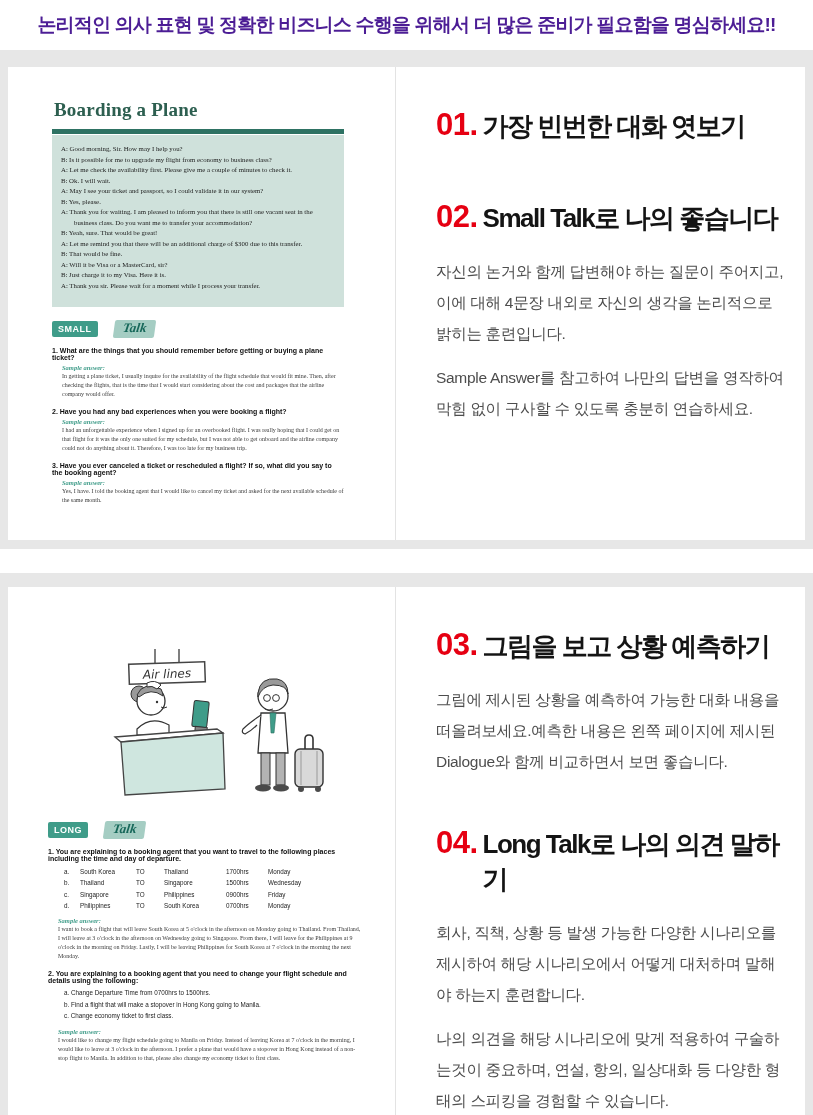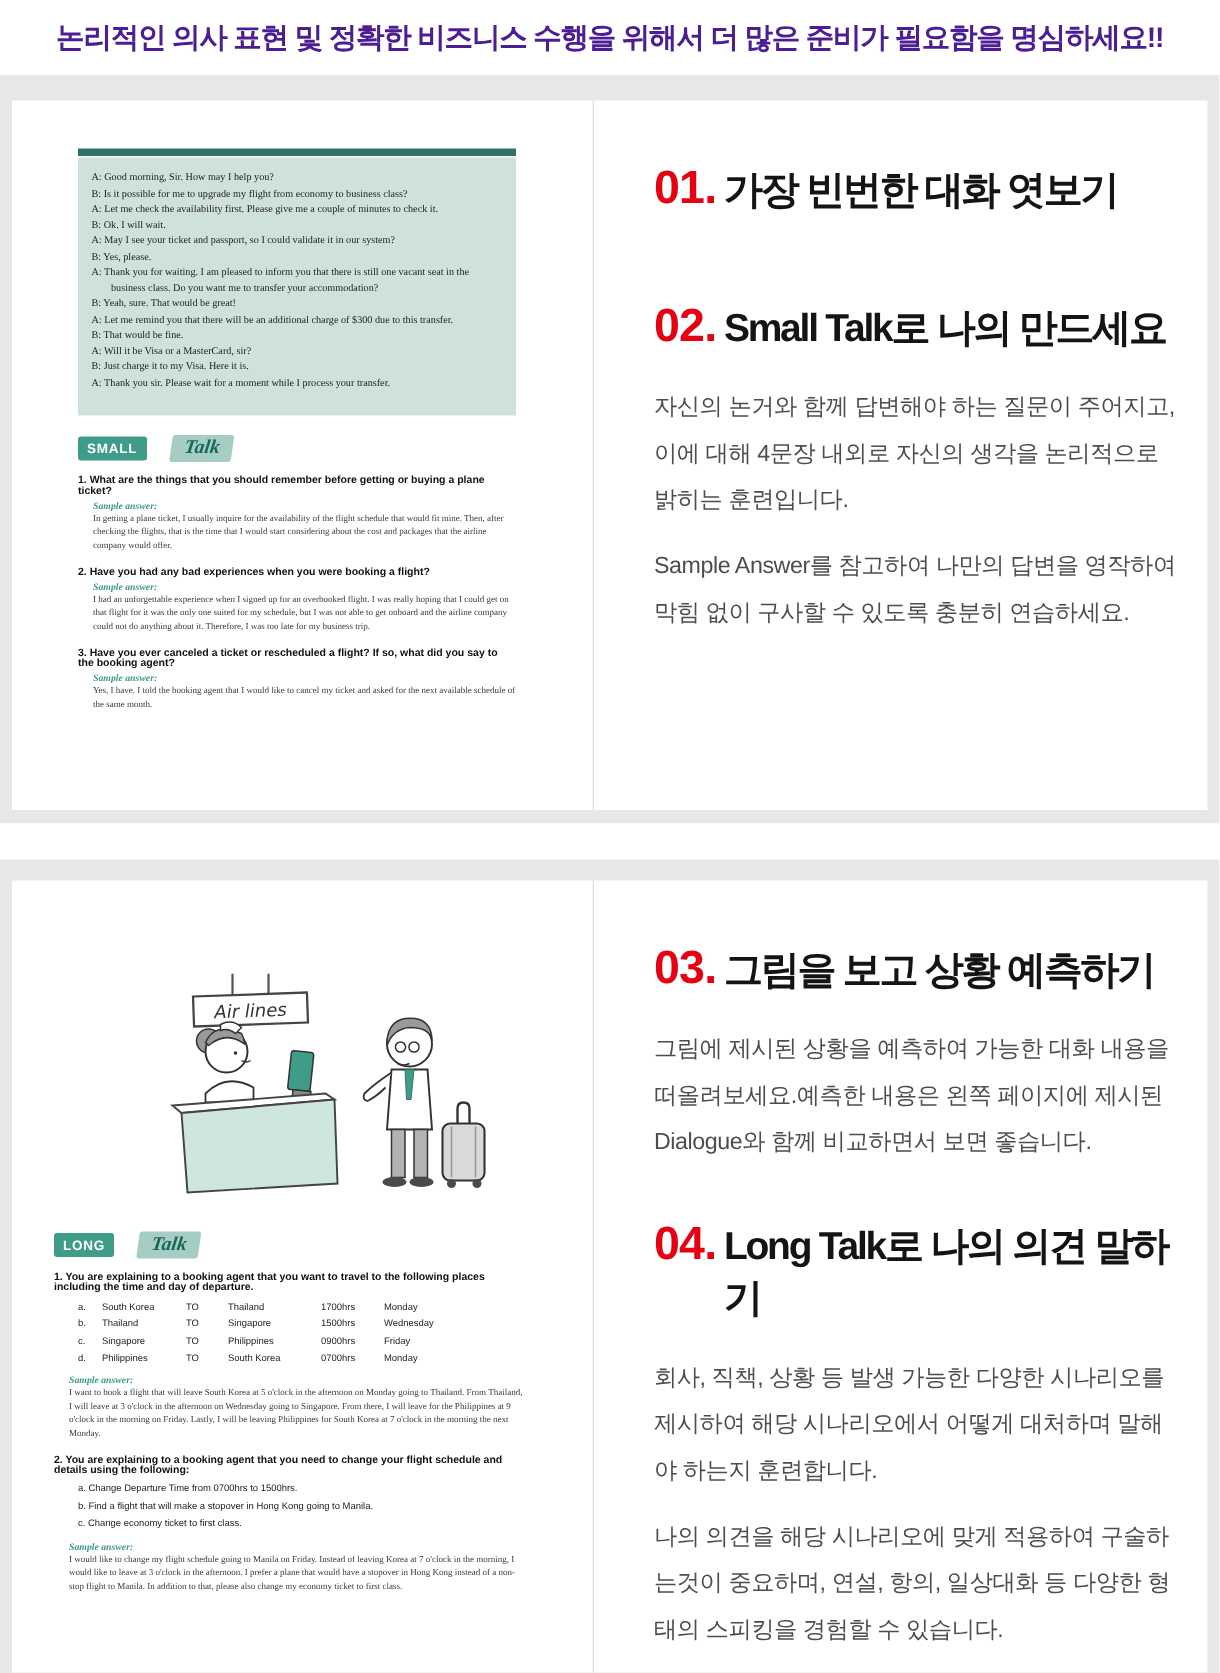--- a/index.html
+++ b/index.html
@@ -27,21 +27,21 @@
   .left{width:388px;box-sizing:border-box;border-right:1px solid #e3e3e3;overflow:hidden;}
   .right{flex:1;box-sizing:border-box;padding:40px 20px 0 40px;overflow:hidden;}
 
   
   .sec-head{display:flex;align-items:baseline;gap:5px;}
   .sec-num{color:#e60012;font-size:31px;font-weight:800;letter-spacing:-0.5px;}
   .sec-title{color:#141414;font-size:26px;font-weight:700;letter-spacing:-1.5px;}
   .sec-para{font-size:15.5px;color:#4d4d4d;line-height:2.0;letter-spacing:-0.3px;margin:20px 0 0;}
   .sec-para + .sec-para{margin-top:13px;}
   .block2-c1{margin-top:55px;}
-  .block2-c2{margin-top:34px;}
+  .block2-c2{margin-top:48px;}
 
   
   .book{width:292px;margin:32px 0 0 44px;font-family:"Liberation Serif", serif;}
   .book-title{font-size:19px;color:#2d5f50;font-weight:600;margin:0 0 8px 2px;letter-spacing:0.2px;}
   .band{height:5px;background:#2e7263;}
   .dialogue{background:#cfe1db;margin-top:1px;padding:9px 9px 16px;font-size:6.8px;line-height:1.55;color:#1c1c1c;}
   .dline{margin:0;padding-left:13px;text-indent:-13px;}
 
   .talk-badge{display:flex;align-items:center;margin:13px 0 7px 0;gap:17px;}
   .badge-left{
@@ -52,36 +52,37 @@
     background:#a5cdc3;color:#17685a;font-family:"Liberation Serif",serif;
     font-style:italic;font-weight:bold;font-size:13px;padding:0 9px 2px;border-radius:2px;
     margin-left:-1px;transform:skewX(-8deg);
   }
   .stq{font-family:"Liberation Sans",sans-serif;font-weight:bold;font-size:7px;color:#101010;margin:9px 0 3px;letter-spacing:0;}
   .sample-label{color:#3f9c89;font-style:italic;font-weight:bold;font-size:6.5px;margin:0 0 1px 10px;}
   .sample-text{font-size:6px;color:#3b3b3b;line-height:1.5;margin:0 0 0 10px;}
 
   
   .illu{display:block;margin:62px auto 0;}
-  .ltwrap{width:314px;margin:14px 0 0 28px;font-family:"Liberation Serif", serif;}
+  .ltwrap{width:314px;margin:14px 0 0 40px;font-family:"Liberation Serif", serif;}
   .sched{margin:4px 0 6px 16px;font-family:"Liberation Sans",sans-serif;color:#222;}
   .sched-row{display:grid;grid-template-columns:16px 56px 28px 62px 42px 56px;font-size:6.3px;line-height:1.8;}
   .chg{font-family:"Liberation Sans",sans-serif;font-size:6.3px;line-height:1.8;color:#222;margin:0 0 0 16px;}
   .chg-list{margin:3px 0 7px;}
 </style>
 </head>
 <body>
 
 <div class="banner">논리적인 의사 표현 및 정확한 비즈니스 수행을 위해서 더 많은 준비가 필요함을 명심하세요!!</div>
 
 <div class="section-bg first">
   <div class="card c1">
 
     <div class="left">
       <div class="book">
+        <h3 class="book-title">Boarding a Plane</h3>
         <div class="band"></div>
 
         <div class="dialogue">
           <p class="dline">A:  Good morning, Sir. How may I help you?</p>
           <p class="dline">B:  Is it possible for me to upgrade my flight from economy to business class?</p>
           <p class="dline">A:  Let me check the availability first. Please give me a couple of minutes to check it.</p>
           <p class="dline">B:  Ok. I will wait.</p>
           <p class="dline">A:  May I see your ticket and passport, so I could validate it in our system?</p>
           <p class="dline">B:  Yes, please.</p>
           <p class="dline">A:  Thank you for waiting. I am pleased to inform you that there is still one vacant seat in the business class. Do you want me to transfer your accommodation?</p>
@@ -116,21 +117,21 @@
       <div class="sec-block">
         <div class="sec-head">
           <span class="sec-num">01.</span>
           <span class="sec-title">가장 빈번한 대화 엿보기</span>
         </div>
       </div>
 
       <div class="sec-block block2-c1">
         <div class="sec-head">
           <span class="sec-num">02.</span>
-          <span class="sec-title">Small Talk로 나의 만드세요</span>
+          <span class="sec-title">Small Talk로 나의 좋습니다</span>
         </div>
         <p class="sec-para">자신의 논거와 함께 답변해야 하는 질문이 주어지고, 이에 대해 4문장 내외로 자신의 생각을 논리적으로 밝히는 훈련입니다.</p>
         <p class="sec-para">Sample Answer를 참고하여 나만의 답변을 영작하여 막힘 없이 구사할 수 있도록 충분히 연습하세요.</p>
       </div>
     </div>
   </div>
 </div>
 
 <div class="white-gap"></div>
 

